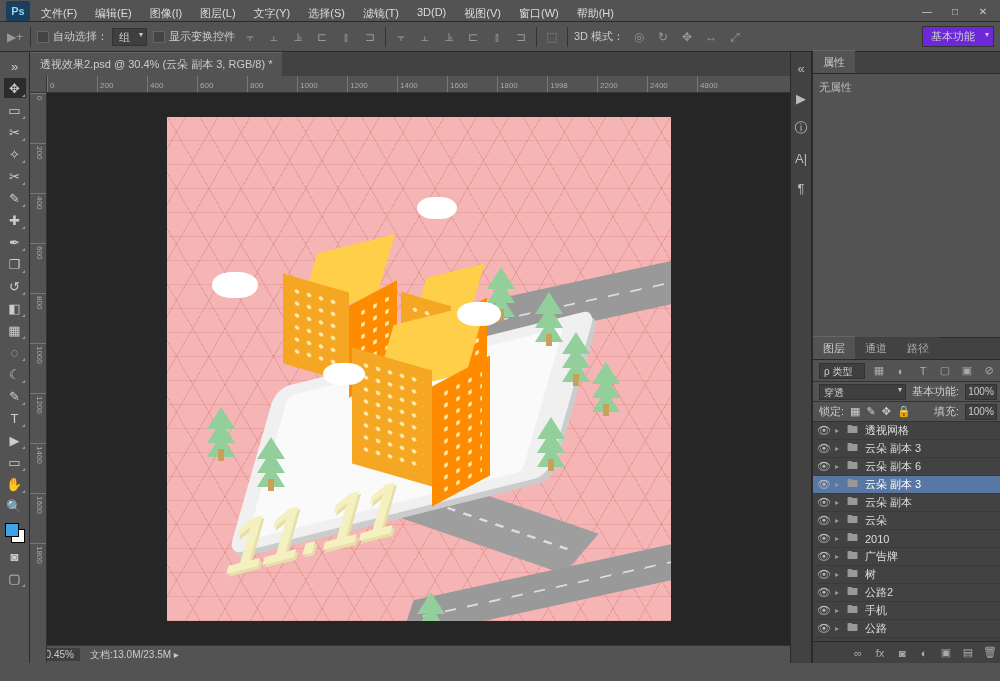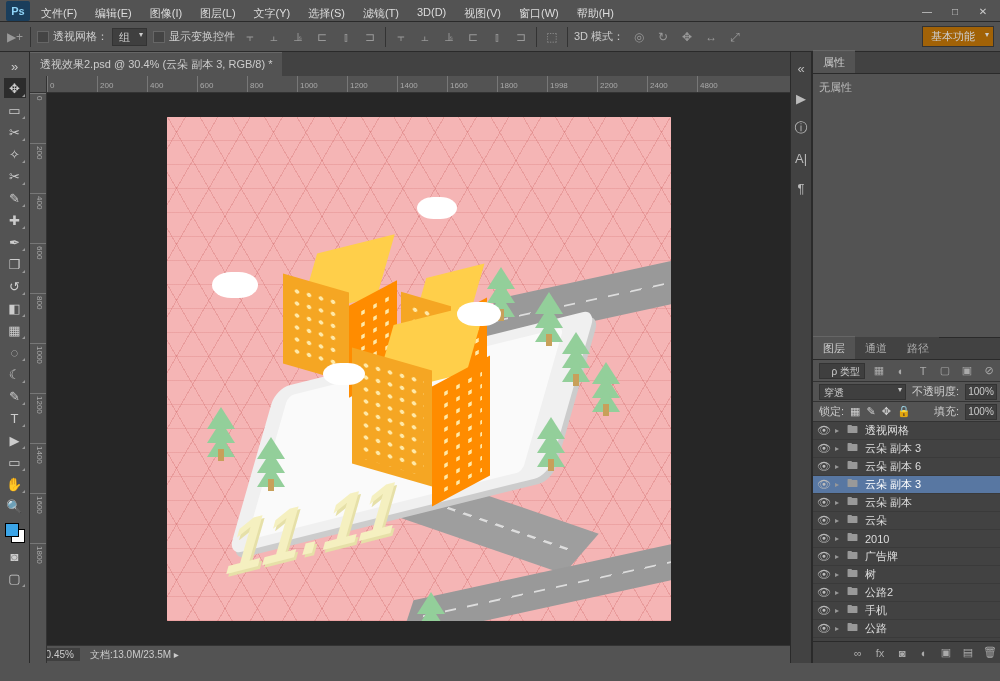--- a/index.html
+++ b/index.html
@@ -16,21 +16,21 @@
 .menubar .menu-item { padding: 2px 6px; color: #ddd; font-size: 11px; cursor: pointer; }
 
 
 .optionsbar { height: 30px; background: #535353; border-bottom: 1px solid #2a2a2a; display: flex; align-items: center; padding: 0 6px; gap: 6px; }
 .optionsbar .ob-item { display: flex; align-items: center; gap: 4px; color: #ccc; font-size: 11px; }
 .optionsbar .dropdown { background: #3f3f3f; border: 1px solid #333; padding: 1px 16px 1px 6px; height: 18px; position: relative; font-size:11px; }
 .optionsbar .dropdown::after { content: "▾"; position: absolute; right: 3px; top: 1px; font-size: 8px; }
 .optionsbar .checkbox { width: 12px; height: 12px; border: 1px solid #666; background: #444; }
 .optionsbar .divider { width: 1px; height: 20px; background: #333; }
 .optionsbar .icon-btn { width: 18px; height: 18px; display: flex; align-items: center; justify-content: center; color: #999; font-size: 12px; }
-.optionsbar .workspace { margin-left: auto; background: #a16207; border: 1px solid #333; padding: 2px 18px 2px 8px; position: relative; }
+.optionsbar .workspace { margin-left: auto; background: #6d28d9; border: 1px solid #333; padding: 2px 18px 2px 8px; position: relative; }
 .optionsbar .workspace::after { content: "▾"; position: absolute; right: 4px; top: 3px; font-size: 8px; }
 
 
 .main { display: flex; height: 611px; }
 
 
 .tools { width: 30px; background: #535353; border-right: 1px solid #2a2a2a; padding-top: 4px; display: flex; flex-direction: column; align-items: center; gap: 2px; }
 .tool { width: 22px; height: 20px; display: flex; align-items: center; justify-content: center; color: #ccc; font-size: 13px; position: relative; }
 .tool.active { background: #2c2c2c; }
 .tool .tri { position:absolute; right:1px; bottom:1px; width:0;height:0;border-left:3px solid transparent;border-bottom:3px solid #999; }
@@ -149,21 +149,21 @@
   <span class="menu-item">视图(V)</span>
   <span class="menu-item">窗口(W)</span>
   <span class="menu-item">帮助(H)</span>
 </div>
 
 <div class="optionsbar">
   <div class="icon-btn">▶+</div>
   <div class="divider"></div>
   <div class="ob-item">
     <div class="checkbox"></div>
-    <span>透视网格：</span>
+    <span>自动选择：</span>
     <div class="dropdown">组</div>
   </div>
   <div class="ob-item">
     <div class="checkbox"></div>
     <span>显示变换控件</span>
   </div>
   <div class="icon-btn">⫟</div>
   <div class="icon-btn">⫠</div>
   <div class="icon-btn">⫡</div>
   <div class="icon-btn">⊏</div>
@@ -369,31 +369,31 @@
         </div>
       </div>
 
       <div style="flex:1; display:flex; flex-direction:column;">
         <div class="panel-tabs">
           <span class="panel-tab">图层</span>
           <span class="panel-tab inactive">通道</span>
           <span class="panel-tab inactive">路径</span>
         </div>
         <div class="panel-header-icons">
-          <div class="dd" style="flex:0 0 46px;background:#3f3f3f;border:1px solid #333;padding:1px 4px;position:relative;height:16px;font-size:10px;text-align:right;">ρ 类型</div>
+          <div class="dd" style="flex:0 0 46px;background:#3f3f3f;border:1px solid #333;padding:1px 4px;position:relative;height:16px;font-size:10px;">ρ 类型</div>
           <div class="hi">▦</div>
           <div class="hi">◐</div>
           <div class="hi">T</div>
           <div class="hi">▢</div>
           <div class="hi">▣</div>
           <div class="hi" style="margin-left:auto;">⊘</div>
         </div>
         <div class="panel-row" style="padding:2px 6px;border-bottom:1px solid #333;">
           <div class="dd" style="flex:1;">穿透</div>
-          <span>不透明度:</span>
+          <span>基本功能:</span>
           <div class="val">100%</div>
         </div>
         <div class="panel-row" style="padding:2px 6px;border-bottom:1px solid #333;">
           <span>锁定:</span>
           <span class="hi">▦</span>
           <span class="hi">✎</span>
           <span class="hi">✥</span>
           <span class="hi">🔒</span>
           <span style="margin-left:auto;">填充:</span>
           <div class="val">100%</div>

